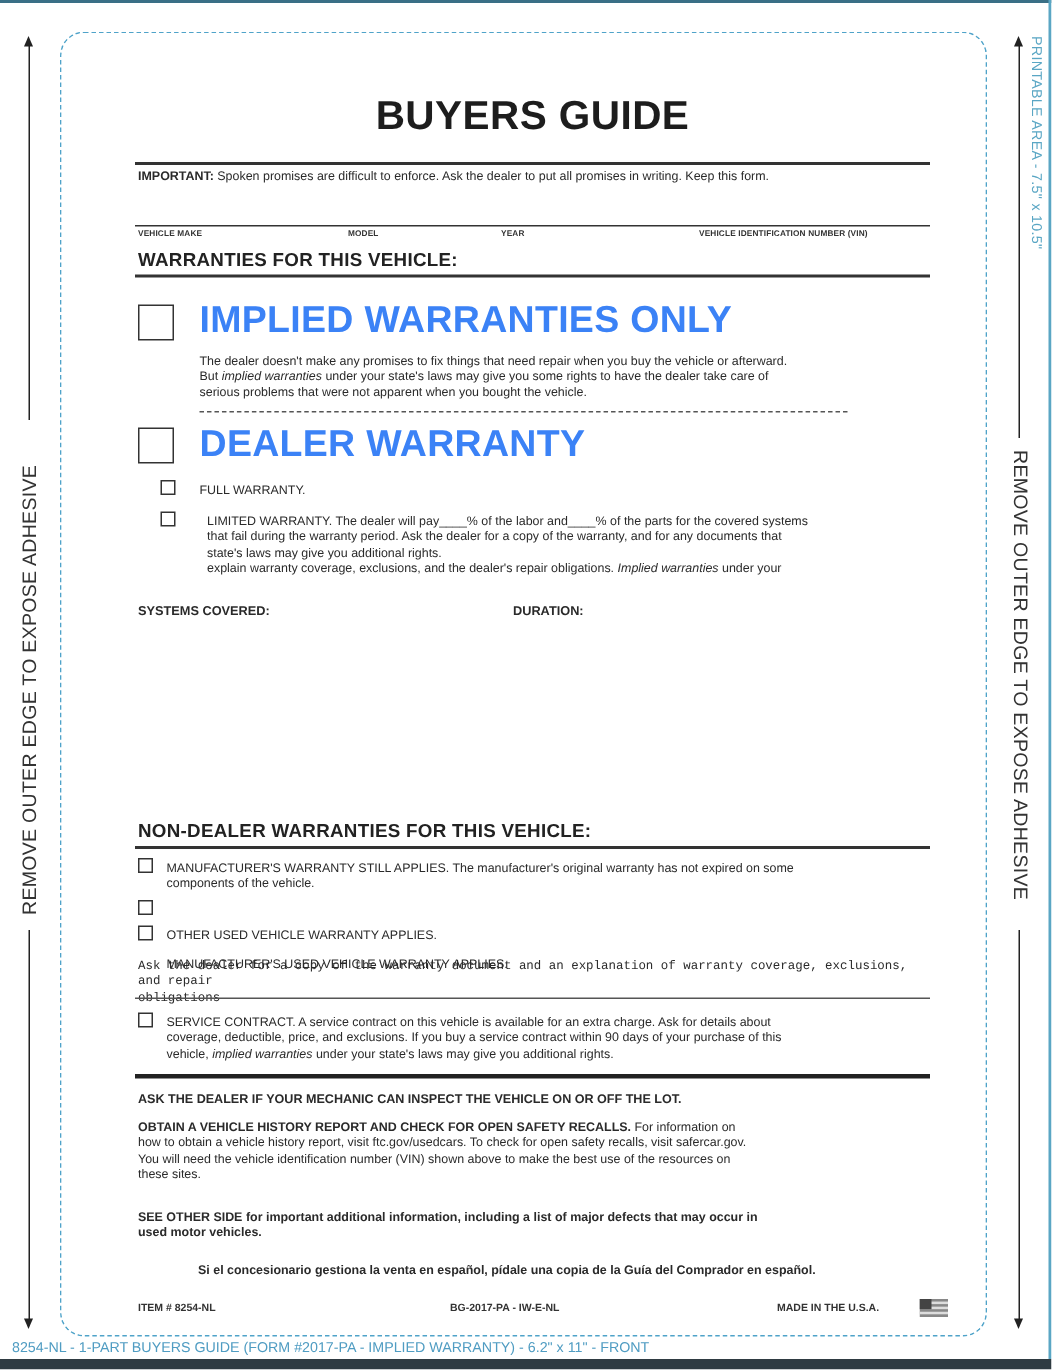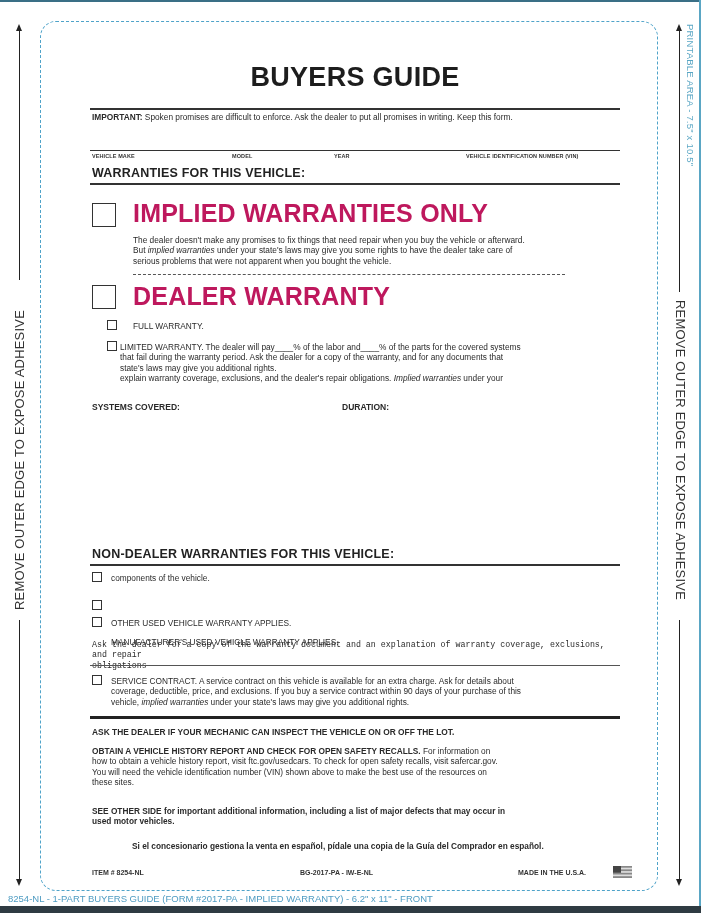--- a/index.html
+++ b/index.html
@@ -32,21 +32,21 @@
     .vtext-printable { left: 696px; top: 24px; transform-origin: 0 0; transform: rotate(90deg); font-size: 9.5px; color: #5aa6c4; }
 
     .title { position: absolute; left: 90px; top: 62px; width: 530px; text-align: center; font-size: 27px; font-weight: bold; letter-spacing: 0.3px; color: #1d1d1d; }
 
     .rule { position: absolute; left: 90px; width: 530px; background: #333; }
     .tiny-label { position: absolute; font-size: 5.5px; font-weight: bold; color: #333; letter-spacing: 0.1px; }
 
     .heading { position: absolute; left: 92px; font-size: 12.5px; font-weight: bold; color: #222; letter-spacing: 0.2px; }
 
     .big-box { position: absolute; width: 24px; height: 24px; border: 1.6px solid #333; background: #fff; }
-    .big-head { position: absolute; font-size: 25px; font-weight: bold; color: #be185d; letter-spacing: 0.2px; }
+    .big-head { position: absolute; font-size: 25px; font-weight: bold; color: #3b82f6; letter-spacing: 0.2px; }
 
     .cb { position: absolute; width: 10px; height: 10px; border: 1.2px solid #333; background: #fff; }
 
     .para { position: absolute; font-size: 8.3px; line-height: 10.4px; color: #2a2a2a; }
     .bold { font-weight: bold; }
     .dash-sep { position: absolute; left: 133px; top: 274px; width: 432px; height: 0; border-top: 1px dashed #555; }
 
     .footer-small { position: absolute; font-size: 7px; font-weight: bold; color: #333; }
     .flag { position: absolute; left: 613px; top: 866px; width: 19px; height: 12px; }
     .bottom-caption { position: absolute; left: 8px; top: 893px; font-size: 9.5px; color: #4f9cc2; white-space: nowrap; }
@@ -95,35 +95,36 @@
 </div>
 <div class="dash-sep"></div>
 
 <div class="big-box" style="left:92px; top:285px;"></div>
 <div class="big-head" style="left:133px; top:282px;">DEALER WARRANTY</div>
 
 <div class="cb" style="left:107px; top:320px;"></div>
 <div class="para" style="left:133px; top:321px;">FULL WARRANTY.</div>
 
 <div class="cb" style="left:107px; top:341px;"></div>
-<div class="para" style="left:120px; top:342px; width:480px;">
+<div class="para" style="left:138px; top:342px; width:480px;">
   <div>LIMITED WARRANTY.  The dealer will pay____% of the labor and____% of the parts for the covered systems</div>
   <div>that fail during the warranty period.  Ask the dealer for a copy of the warranty, and for any documents that</div>
   <div>state's laws may give you additional rights.</div>
   <div><span>explain warranty coverage, exclusions, and the dealer's repair obligations.  </span><i>Implied warranties</i><span> under your</span></div>
 </div>
 
 <div class="para bold" style="left:92px; top:402px; font-size:8.5px;">SYSTEMS COVERED:</div>
 <div class="para bold" style="left:342px; top:402px; font-size:8.5px;">DURATION:</div>
 
 <div class="heading" style="top:547px;">NON-DEALER WARRANTIES FOR THIS VEHICLE:</div>
 <div class="rule" style="top:564px; height:2px;"></div>
 
 <div class="cb" style="left:92px; top:572px;"></div>
 <div class="para" style="left:111px; top:573px; width:500px;">
+  <div>MANUFACTURER'S WARRANTY STILL APPLIES.  The manufacturer's original warranty has not expired on some</div>
   <div>components of the vehicle.</div>
 </div>
 
 <div class="cb" style="left:92px; top:600px;"></div>
 <div class="para" style="left:111px; top:601px;margin-top:36px;">MANUFACTURER'S USED VEHICLE WARRANTY APPLIES.</div>
 
 <div class="cb" style="left:92px; top:617px;"></div>
 <div class="para" style="left:111px; top:618px;">OTHER USED VEHICLE WARRANTY APPLIES.</div>
 
 <div class="para" style="left:92px; top:640px; width:520px;font-family:Liberation Mono, monospace;">

